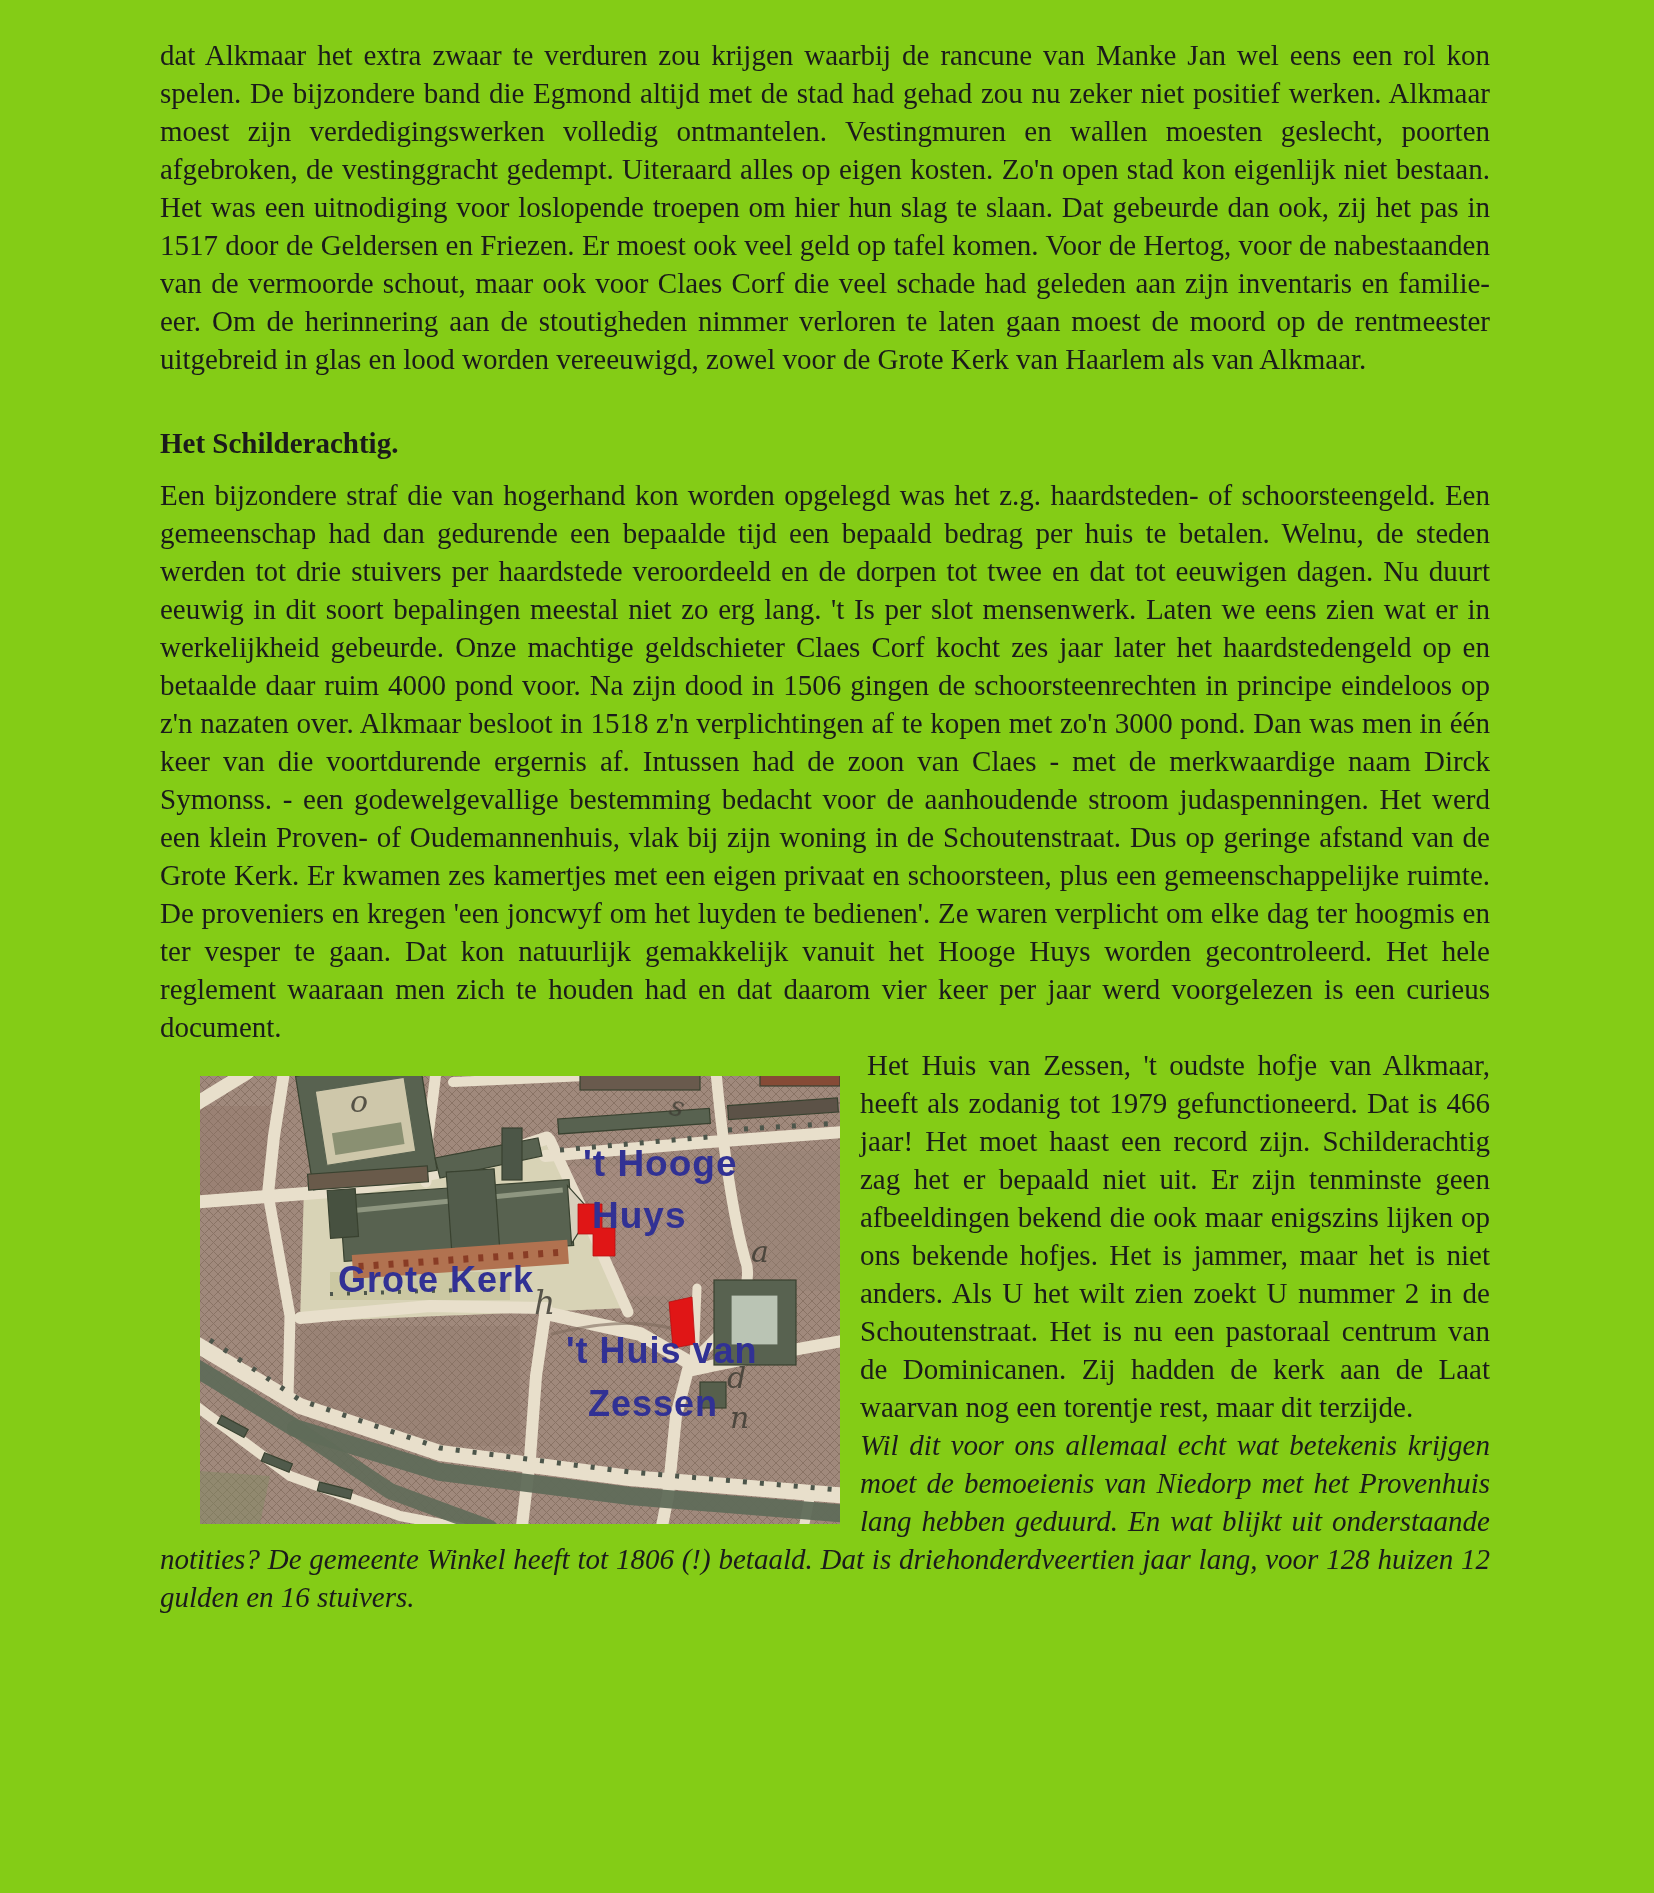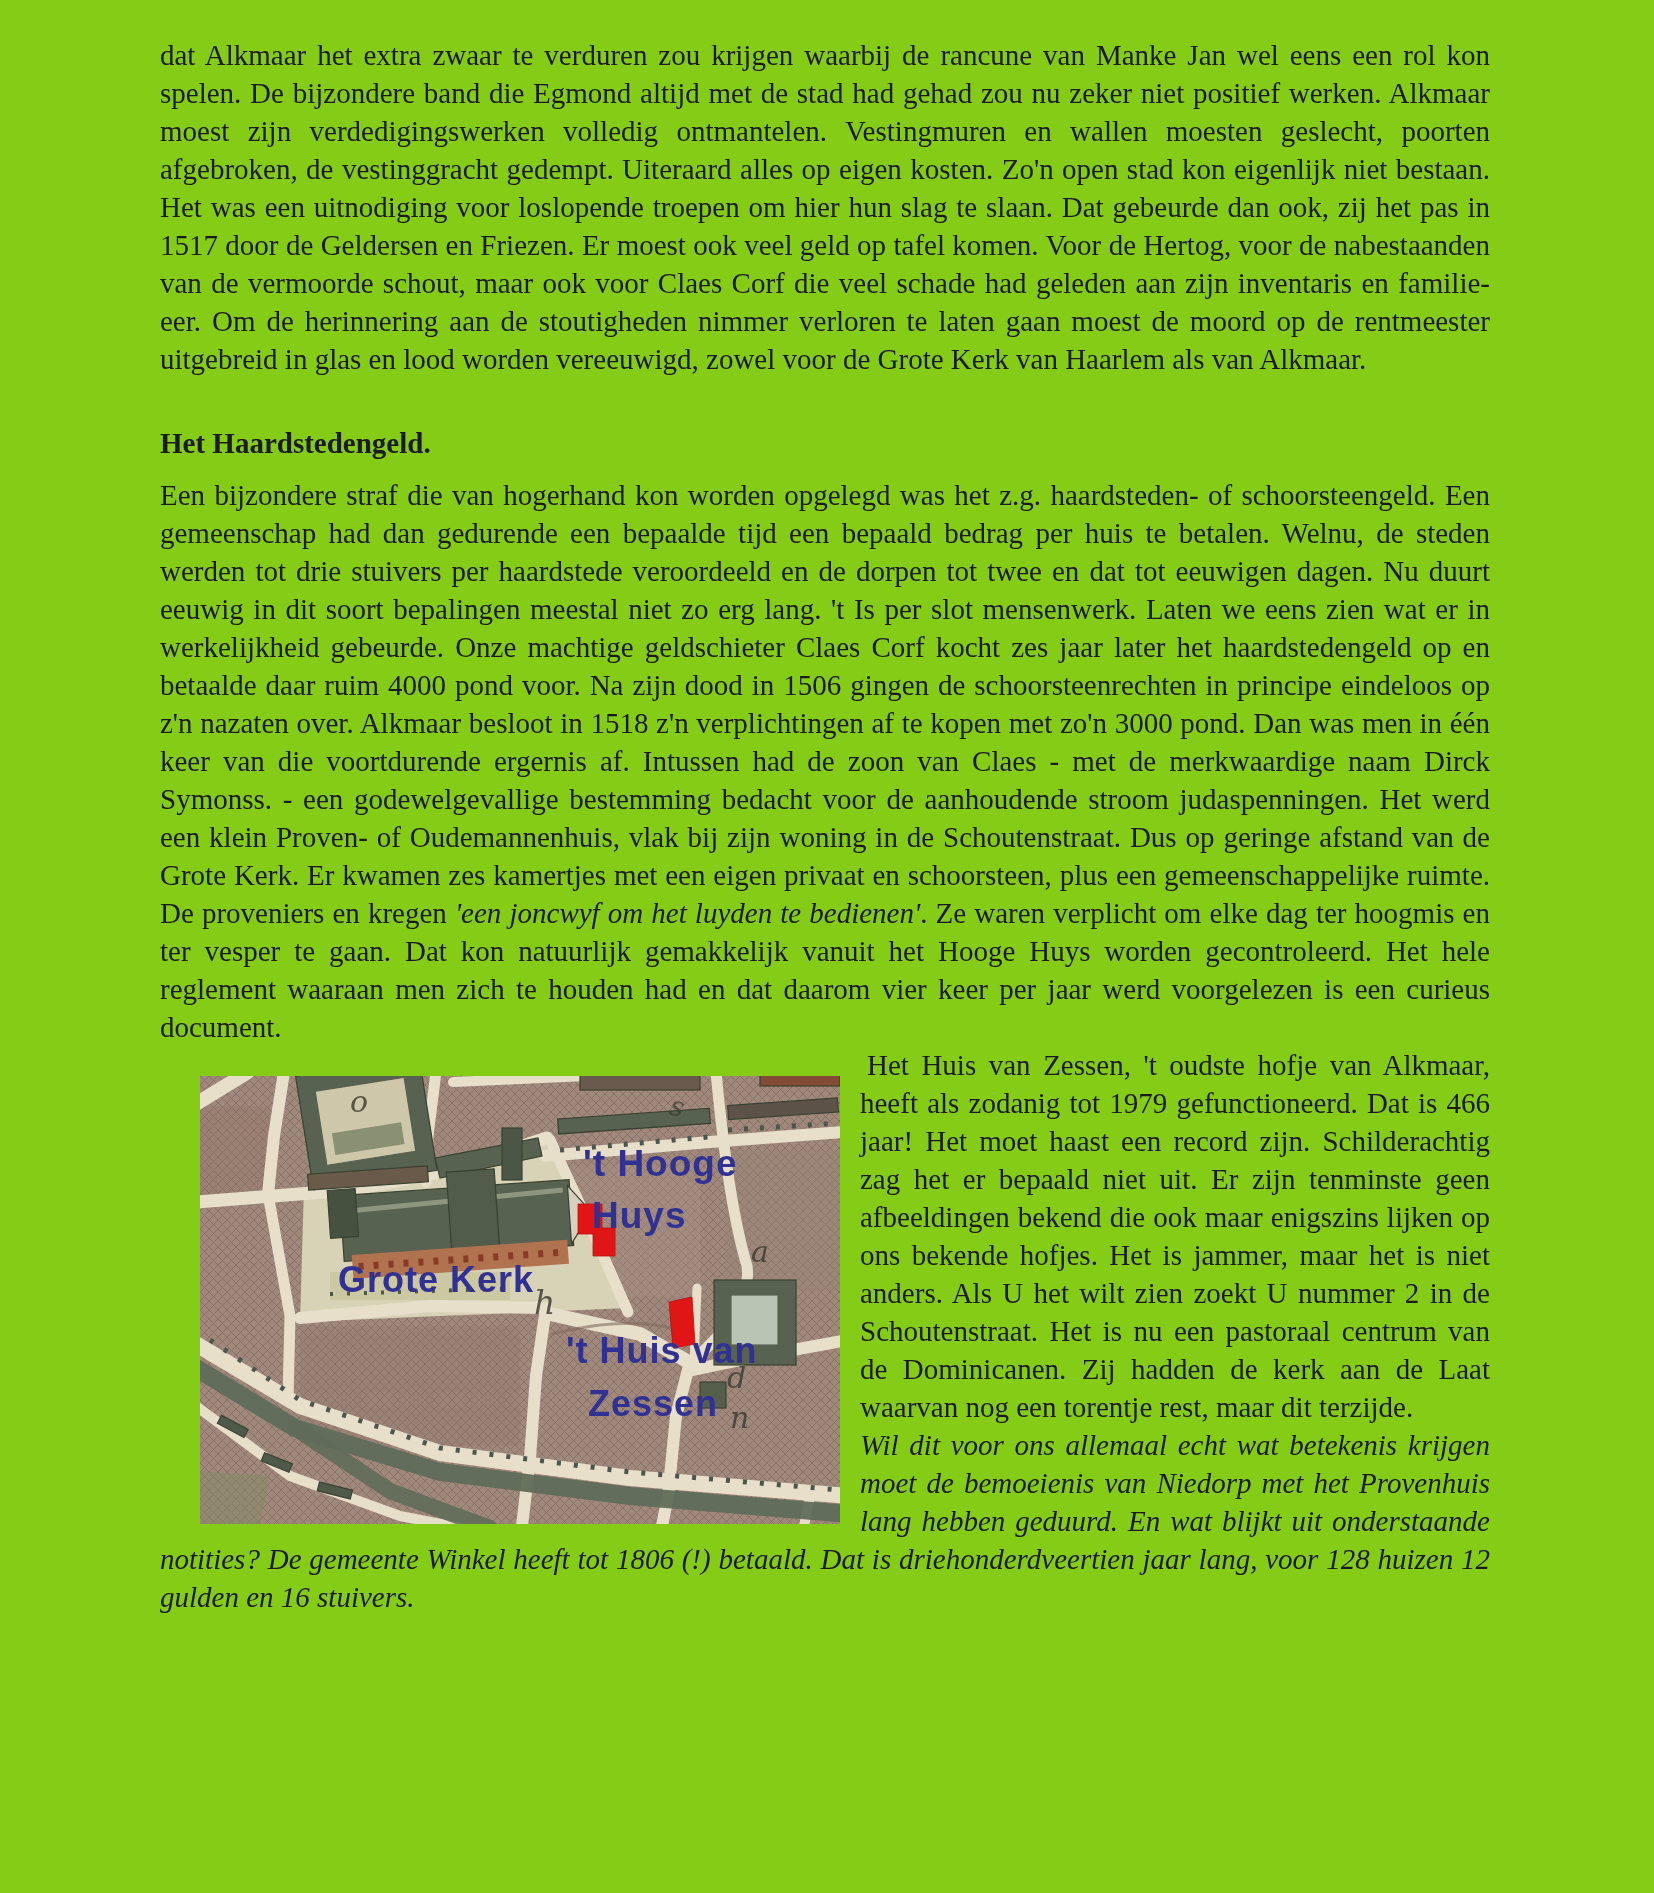--- a/index.html
+++ b/index.html
@@ -19,21 +19,21 @@
     line-height:38px;
     text-align:justify;
     margin:0;
   }
   .heading{
     font-size:29px;
     line-height:38px;
     font-weight:bold;
     margin:46px 0 14px 0;
   }
-  .italic{font-style:italic;}
+  .italic{}
   .wrap-section{margin:0;}
   .map-figure{
     float:left;
     width:640px;
     height:448px;
     margin:30px 20px 0 40px;
     overflow:hidden;
   }
   .map-figure svg{display:block;filter:blur(0.5px) saturate(0.92);}
   .sidebar-par{text-indent:7px;}
@@ -48,21 +48,21 @@
     font-style:italic;
   }
 </style>
 </head>
 <body>
 
 <div class="page">
 
   <p class="body-text">dat Alkmaar het extra zwaar te verduren zou krijgen waarbij de rancune van Manke Jan wel eens een rol kon spelen. De bijzondere band die Egmond altijd met de stad had gehad zou nu zeker niet positief werken. Alkmaar moest zijn verdedigingswerken volledig ontmantelen. Vestingmuren en wallen moesten geslecht, poorten afgebroken, de vestinggracht gedempt. Uiteraard alles op eigen kosten. Zo'n open stad kon eigenlijk niet bestaan. Het was een uitnodiging voor loslopende troepen om hier hun slag te slaan. Dat gebeurde dan ook, zij het pas in 1517 door de Geldersen en Friezen. Er moest ook veel geld op tafel komen. Voor de Hertog, voor de nabestaanden van de vermoorde schout, maar ook voor Claes Corf die veel schade had geleden aan zijn inventaris en familie-eer. Om de herinnering aan de stoutigheden nimmer verloren te laten gaan moest de moord op de rentmeester uitgebreid in glas en lood worden vereeuwigd, zowel voor de Grote Kerk van Haarlem als van Alkmaar.</p>
 
-  <h2 class="heading">Het Haardstedengeld.</h2>
+  <h2 class="heading">Het Schilderachtig.</h2>
 
   <p class="body-text"><span>Een bijzondere straf die van hogerhand kon worden opgelegd was het z.g. haardsteden- of schoorsteengeld. Een gemeenschap had dan gedurende een bepaalde tijd een bepaald bedrag per huis te betalen. Welnu, de steden werden tot drie stuivers per haardstede veroordeeld en de dorpen tot twee en dat tot eeuwigen dagen. Nu duurt eeuwig in dit soort bepalingen meestal niet zo erg lang. 't Is per slot mensenwerk. Laten we eens zien wat er in werkelijkheid gebeurde. Onze machtige geldschieter Claes Corf kocht zes jaar later het haardstedengeld op en betaalde daar ruim 4000 pond voor. Na zijn dood in 1506 gingen de schoorsteenrechten in principe eindeloos op z'n nazaten over. Alkmaar besloot in 1518 z'n verplichtingen af te kopen met zo'n 3000 pond. Dan was men in één keer van die voortdurende ergernis af. Intussen had de zoon van Claes - met de merkwaardige naam Dirck Symonss. - een godewelgevallige bestemming bedacht voor de aanhoudende stroom judaspenningen. Het werd een klein Proven- of Oudemannenhuis, vlak bij zijn woning in de Schoutenstraat. Dus op geringe afstand van de Grote Kerk. Er kwamen zes kamertjes met een eigen privaat en schoorsteen, plus een gemeenschappelijke ruimte. De proveniers en kregen </span><span class="italic">'een joncwyf om het luyden te bedienen'</span><span>. Ze waren verplicht om elke dag ter hoogmis en ter vesper te gaan. Dat kon natuurlijk gemakkelijk vanuit het Hooge Huys worden gecontroleerd. Het hele reglement waaraan men zich te houden had en dat daarom vier keer per jaar werd voorgelezen is een curieus document.</span></p>
 
   <div class="wrap-section">
 
     <div class="map-figure">
       <svg width="640" height="448" viewBox="0 0 640 448" xmlns="http://www.w3.org/2000/svg">
         <defs>
           <pattern id="hatch" width="9" height="9" patternUnits="userSpaceOnUse">
             <rect width="9" height="9" fill="#a2897b"></rect>

